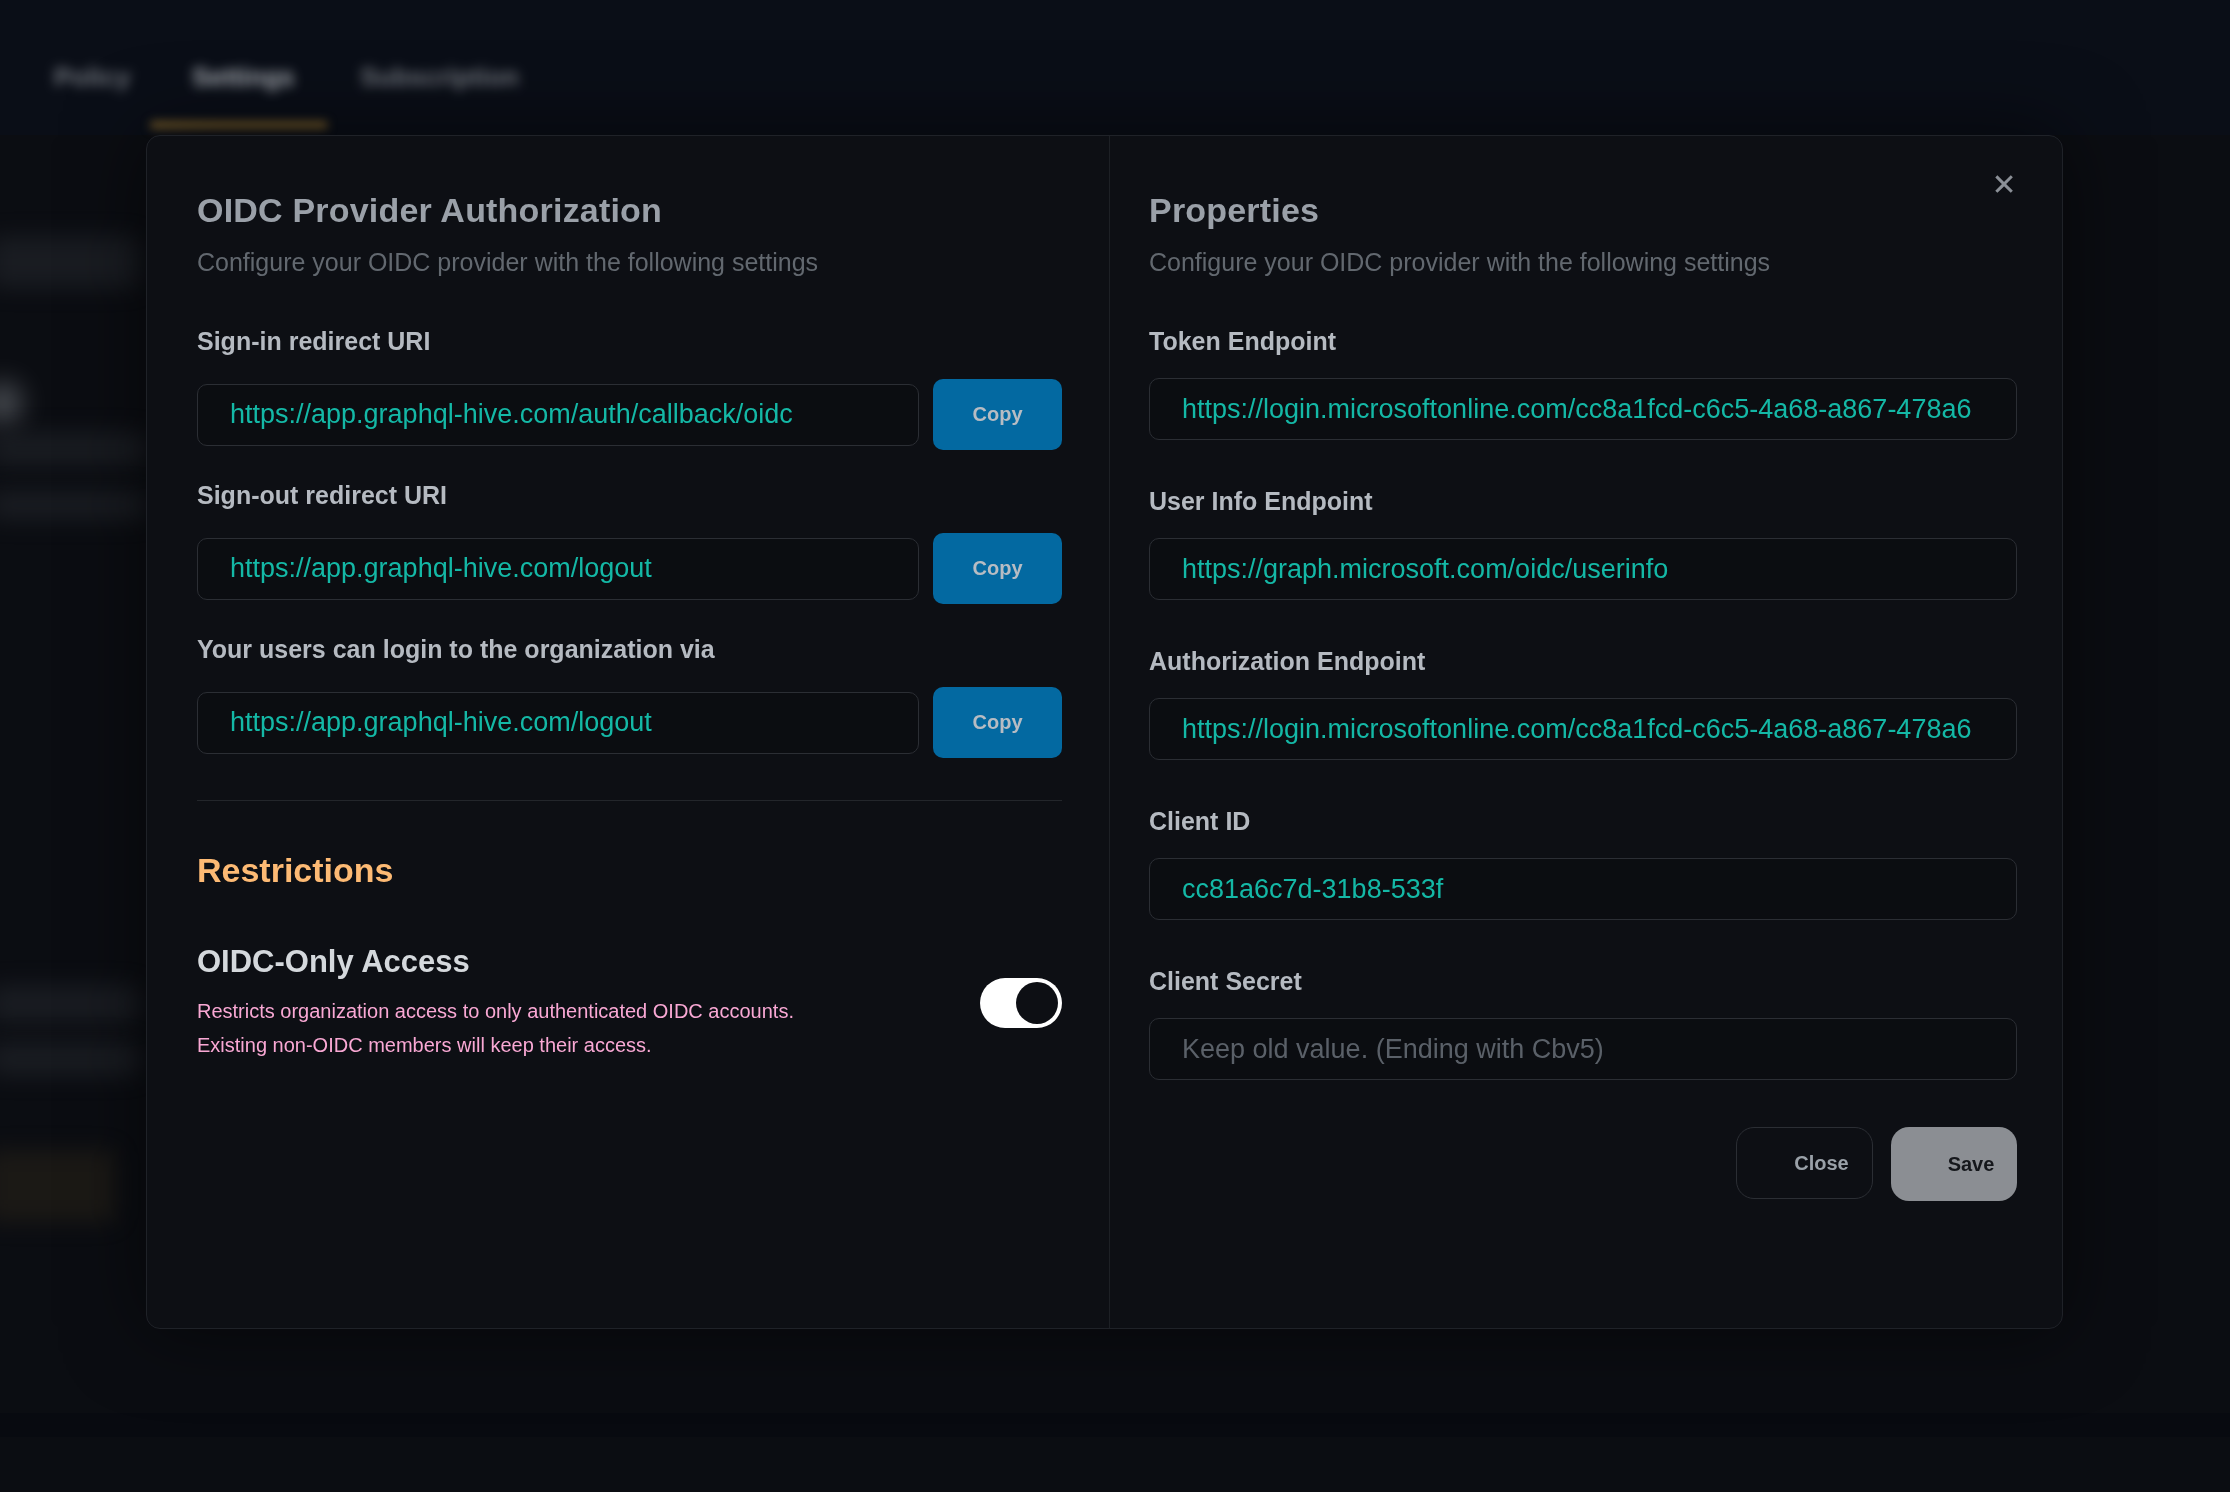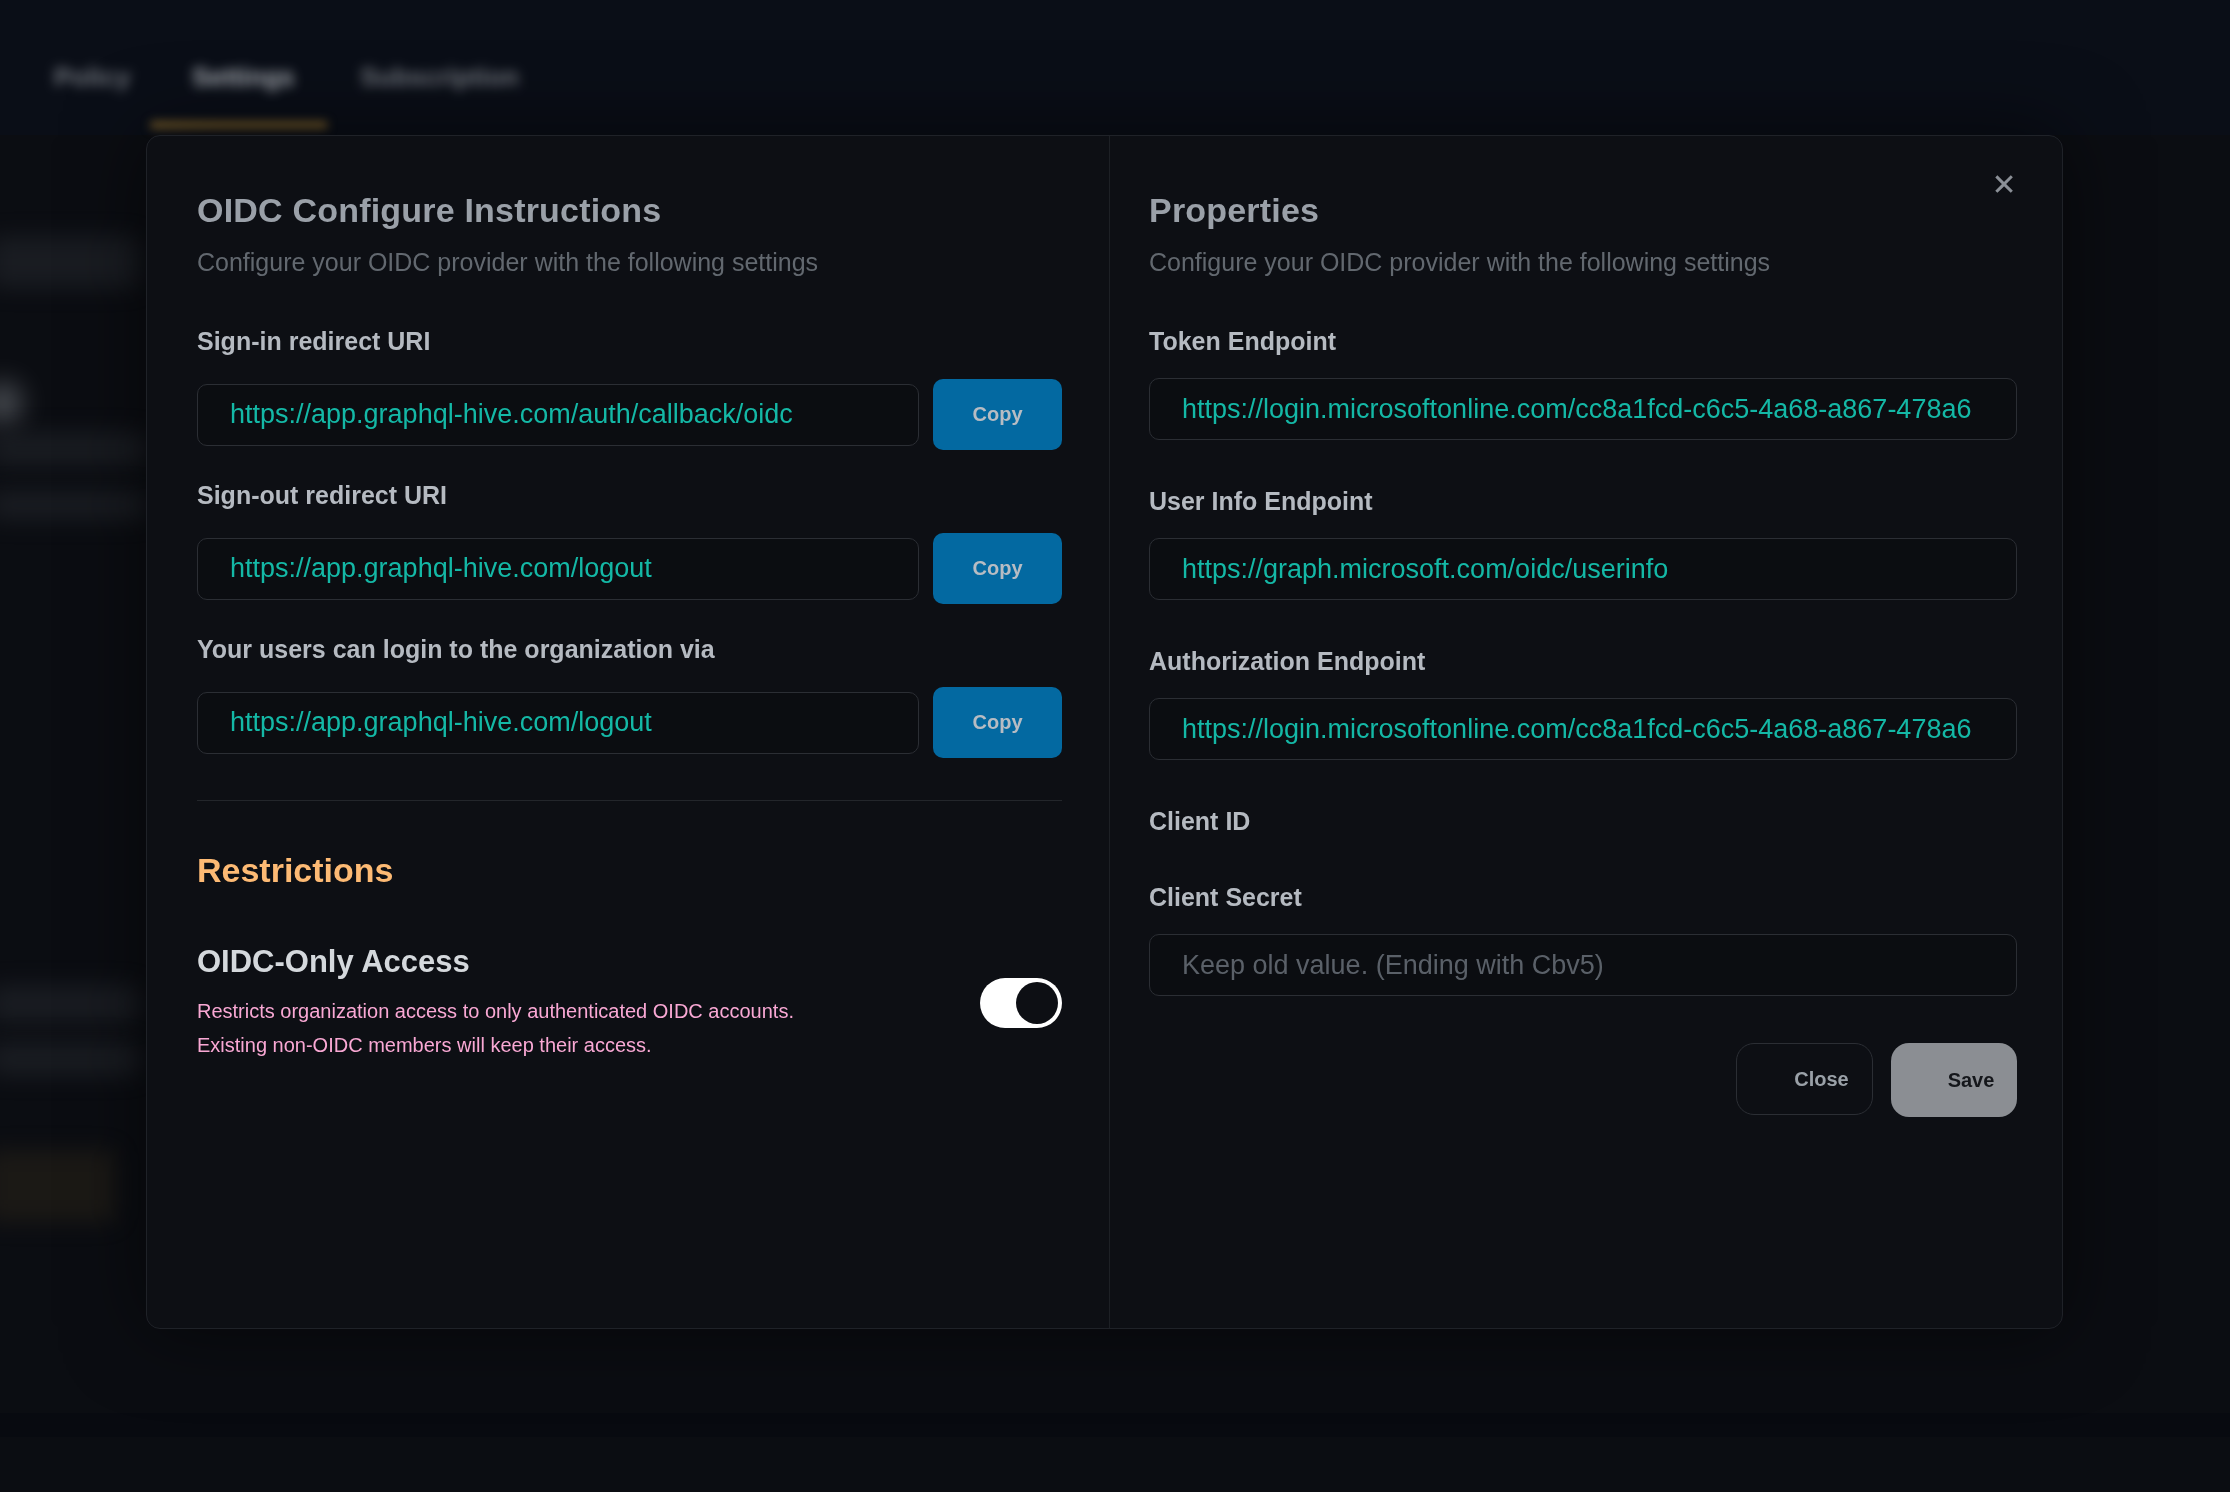--- a/index.html
+++ b/index.html
@@ -86,21 +86,21 @@
   <div class="bg-blob" style="left:-10px; top:985px; width:150px; height:38px;"></div>
   <div class="bg-blob" style="left:-10px; top:1042px; width:150px; height:34px;"></div>
   <div class="bg-blob" style="left:-14px; top:1150px; width:130px; height:72px; background:#262118;"></div>
 
   <div class="modal">
     <div class="col-divider"></div>
 
     <button class="close-btn">✕</button>
 
     <div class="col col-left">
-      <div class="panel-title">OIDC Configure Instructions</div>
+      <div class="panel-title">OIDC Provider Authorization</div>
       <div class="panel-subtitle">Configure your OIDC provider with the following settings</div>
 
       <div>
         <div class="field-label">Sign-in redirect URI</div>
         <div class="field-row">
           <input class="text-input" readonly="" value="https://app.graphql-hive.com/auth/callback/oidc" style="">
           <button class="copy-btn">Copy</button>
         </div>
       </div>
 
@@ -151,20 +151,21 @@
         <input class="text-input" value="https://graph.microsoft.com/oidc/userinfo" style="">
       </div>
 
       <div class="mb-group">
         <div class="field-label">Authorization Endpoint</div>
         <input class="text-input" value="https://login.microsoftonline.com/cc8a1fcd-c6c5-4a68-a867-478a6" style="">
       </div>
 
       <div class="mb-group">
         <div class="field-label">Client ID</div>
+        <input class="text-input" value="cc81a6c7d-31b8-533f" style="">
       </div>
 
       <div class="mb-group">
         <div class="field-label">Client Secret</div>
         <input class="text-input" placeholder="Keep old value. (Ending with Cbv5)" style="">
       </div>
 
       <div class="btn-row">
         <button class="btn btn-close">Close</button>
         <button class="btn btn-save">Save</button>

